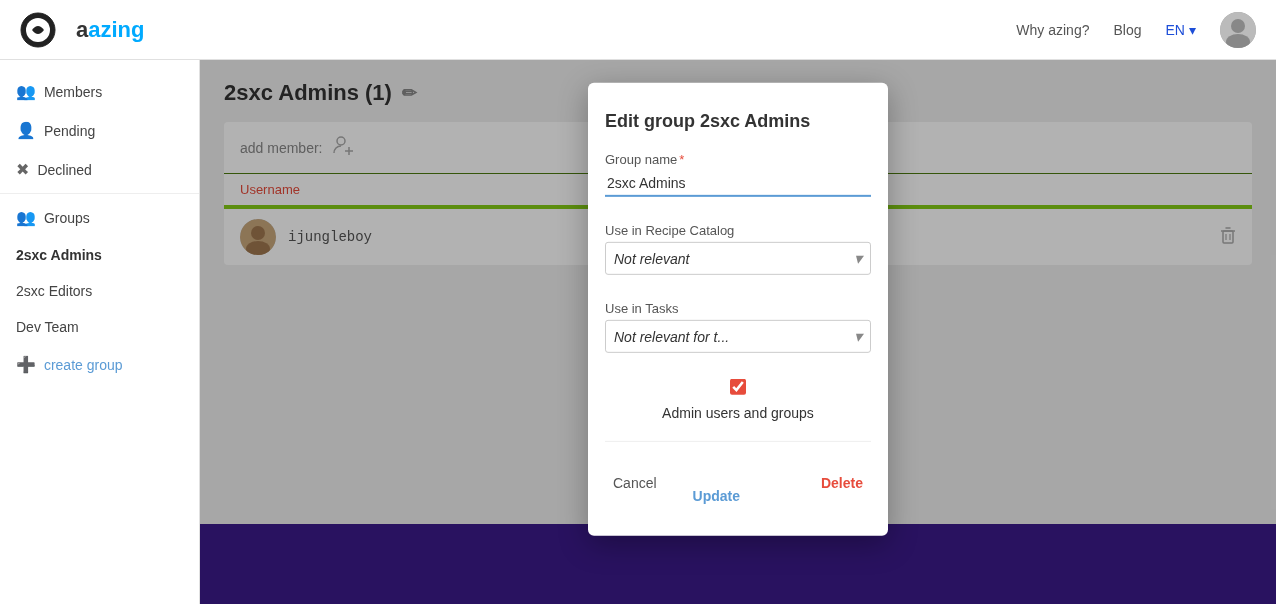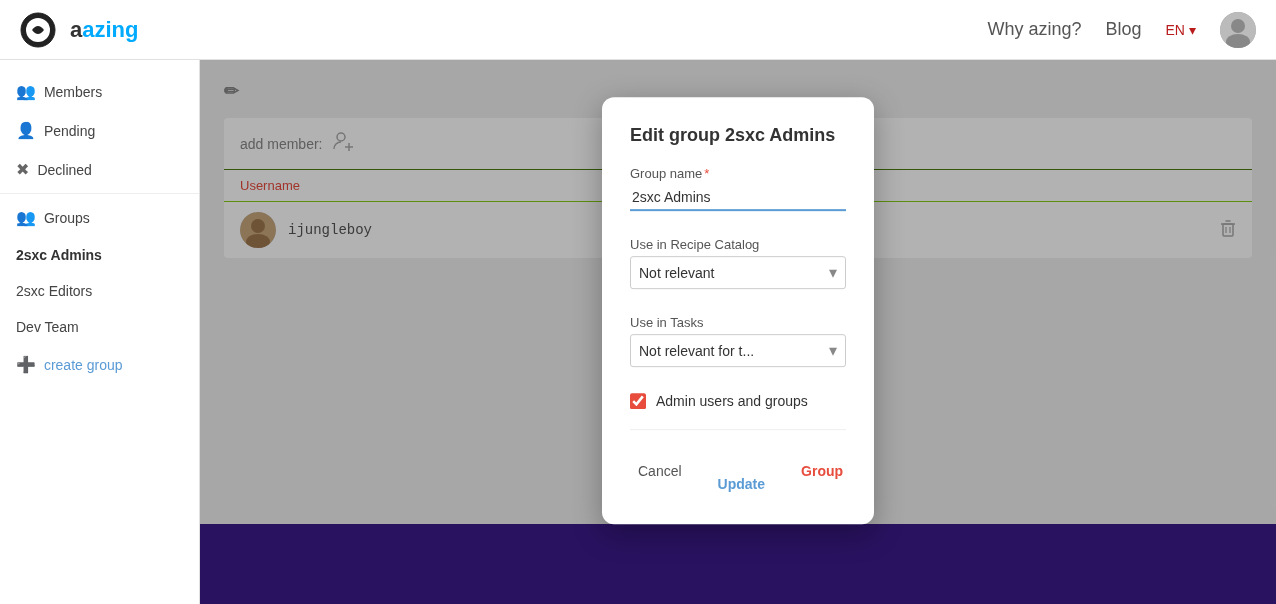--- a/index.html
+++ b/index.html
@@ -12,46 +12,46 @@
       display: flex;
       align-items: center;
       padding: 0 20px;
       border-bottom: 1px solid #e0e0e0;
       position: relative;
       z-index: 10;
     }
     .logo {
       display: flex;
       align-items: center;
-      gap: 14px;
+      gap: 20px;
       font-size: 22px;
       font-weight: 700;
       color: #222;
       margin-right: auto;
     }
     .logo-icon {
       width: 36px;
       height: 36px;
     }
     .header-nav {
       display: flex;
       align-items: center;
       gap: 24px;
     }
     .header-nav a {
       color: #555;
       text-decoration: none;
-      font-size: 18px;
+      font-size: 14px;
     }
     .lang-btn {
       background: none;
       border: none;
       cursor: pointer;
       font-size: 14px;
-      color: #b91c1c;
+      color: #1d4ed8;
       display: flex;
       align-items: center;
       gap: 4px;
     }
     .avatar-circle {
       width: 36px;
       height: 36px;
       border-radius: 50%;
       background: #aaa;
       overflow: hidden;
@@ -128,21 +128,21 @@
       background: none;
       border: none;
       cursor: pointer;
       color: #888;
       font-size: 18px;
     }
     .table-header {
       display: flex;
       align-items: center;
       padding: 8px 16px;
-      border-bottom: 1px solid #84cc16;
+      border-bottom: 4px solid #84cc16;
     }
     .col-username { color: #e74c3c; font-size: 13px; flex: 1; }
     .member-row {
       display: flex;
       align-items: center;
       padding: 10px 16px;
       gap: 12px;
       position: relative;
       font-family: Liberation Mono, monospace;
     }
@@ -200,23 +200,23 @@
       z-index: 20;
     }
 
     
     .modal {
       position: absolute;
       top: 50%;
       left: 50%;
       transform: translate(-50%, -55%);
       background: #fff;
-      border-radius: 12px;
-      padding: 28px 28px;
-      width: 272px;
+      border-radius: 6px;
+      padding: 28px 17px;
+      width: 300px;
       z-index: 30;
       box-shadow: 0 8px 30px rgba(0,0,0,0.3);
     }
     .modal-title {
       font-size: 18px;
       font-weight: 600;
       color: #333;
       margin-bottom: 20px;
     }
     .form-group {
@@ -241,29 +241,31 @@
     }
     .form-select-wrapper {
       position: relative;
       display: flex;
       align-items: center;
       border: 1px solid #ccc;
       border-radius: 3px;
       padding: 6px 8px;
       cursor: pointer;
       background: #fff;
+      font-style: italic;
     }
     .form-select-label { flex: 1; font-size: 14px; color: #333; }
     .form-select-arrow { color: #888; font-size: 16px; }
 
     .checkbox-row {
       display: flex;
       align-items: center;
       gap: 10px;
       margin-bottom: 20px;
+      flex-direction: column;
     }
     .checkbox-input {
       width: 16px;
       height: 16px;
       accent-color: #e74c3c;
       cursor: pointer;
     }
     .checkbox-label { font-size: 14px; color: #333; }
 
     .modal-actions {
@@ -364,20 +366,21 @@
       <span>Dev Team</span>
     </div>
     <div class="sidebar-item create-group">
       <span class="icon">➕</span>
       <span>create group</span>
     </div>
   </div>
 
   <div class="main">
     <div class="page-title">
+      <span>2sxc Admins (1)</span>
       <span class="edit-icon">✏</span>
     </div>
 
     <div class="member-table">
       <div class="add-member-row">
         <span class="add-member-label">add member:</span>
         <button class="add-member-btn">
           <svg width="22" height="22" viewBox="0 0 22 22">
             <circle cx="9" cy="7" r="4" fill="none" stroke="#aaa" stroke-width="1.5"></circle>
             <path d="M2 19c0-4 3-7 7-7" fill="none" stroke="#aaa" stroke-width="1.5"></path>
@@ -443,18 +446,18 @@
       </div>
 
       <div class="checkbox-row">
         <input type="checkbox" class="checkbox-input" checked="" style="">
         <span class="checkbox-label">Admin users and groups</span>
       </div>
 
       <div class="modal-actions">
         <button class="btn-cancel">Cancel</button>
         <button class="btn-update">Update</button>
-        <button class="btn-delete">Group</button>
+        <button class="btn-delete">Delete</button>
       </div>
     </div>
 
   </div>
 </div>
 
 </body></html>

